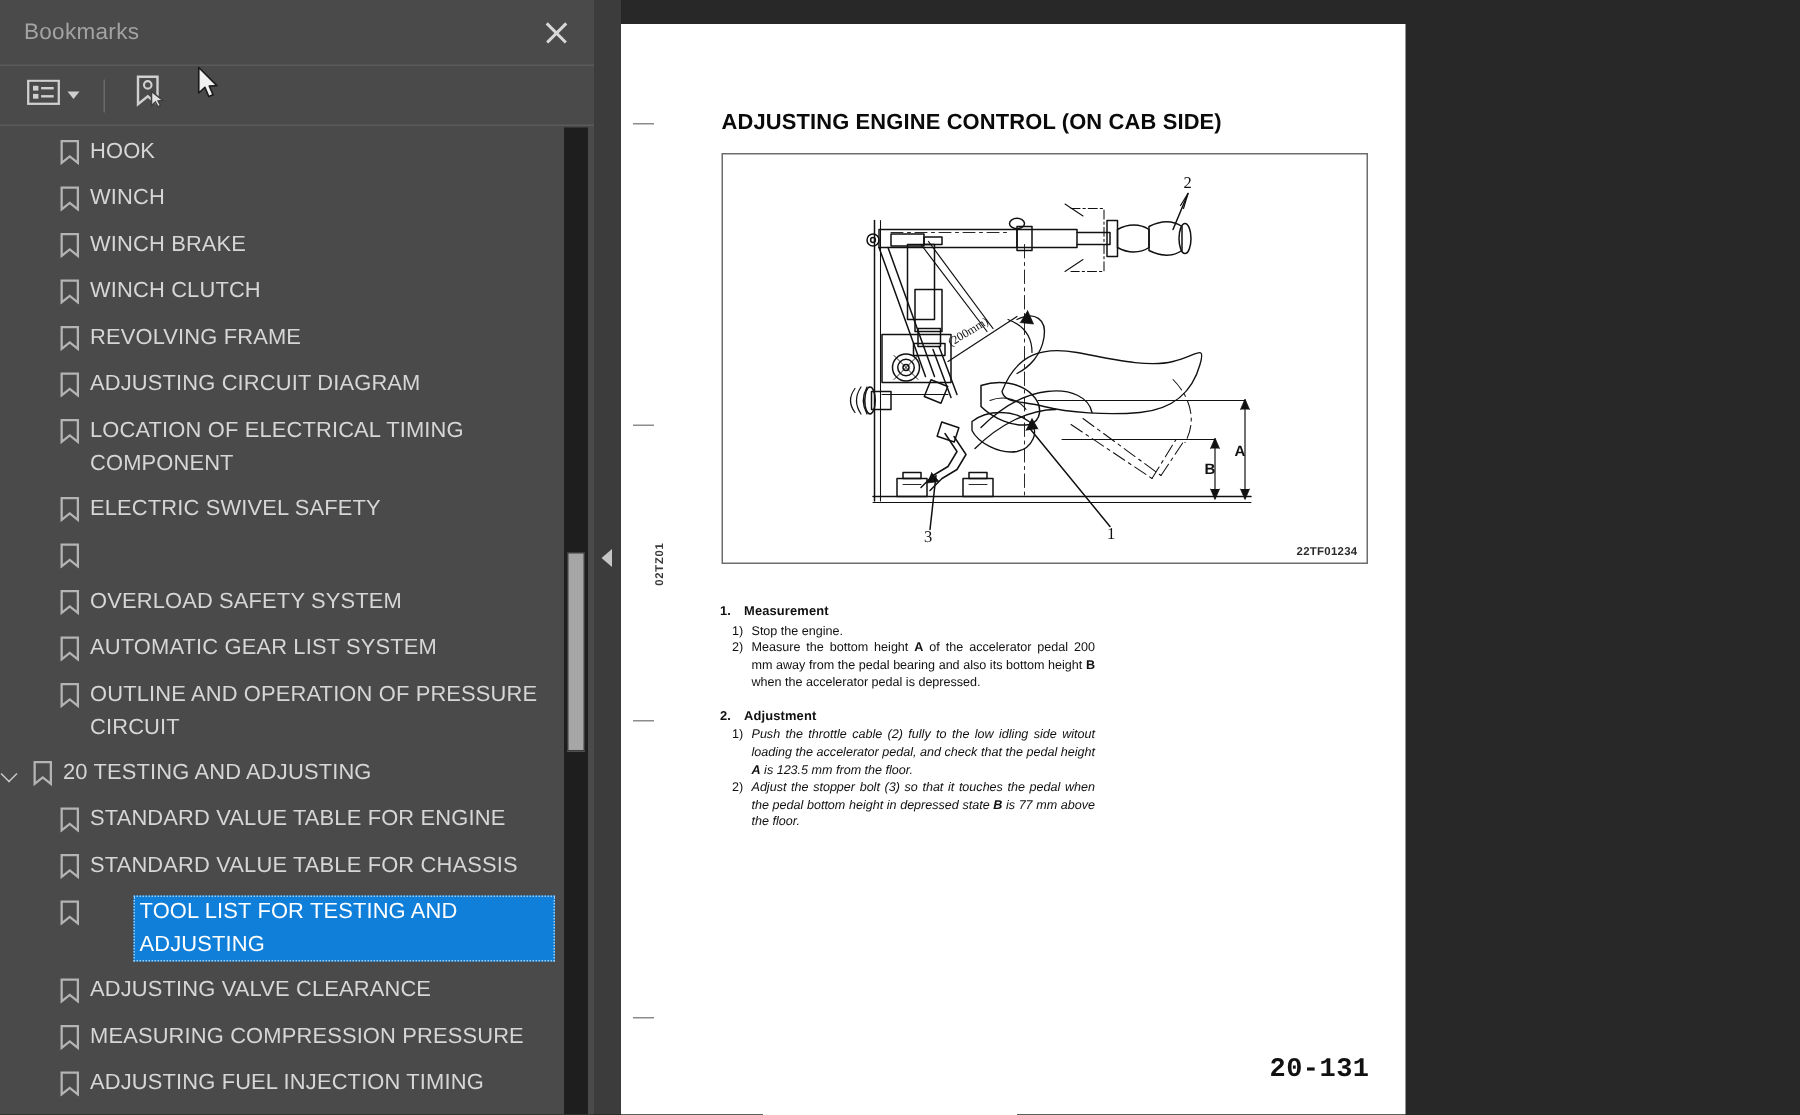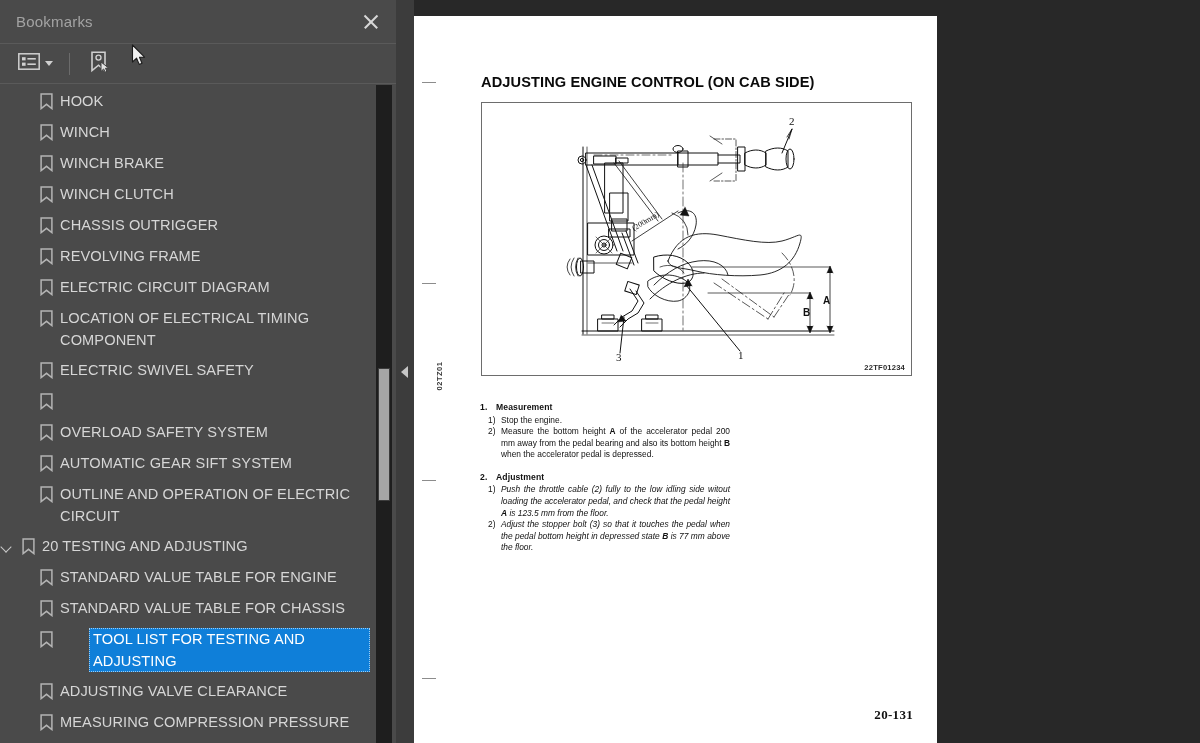--- a/index.html
+++ b/index.html
@@ -176,22 +176,22 @@
   }
   .sec-head .num { flex: 0 0 16px; }
   .step { display: flex; font-size: 8.4px; line-height: 11.6px; letter-spacing: 0; }
   .step .sn { flex: 0 0 21px; padding-left: 8px; }
   .step .st { flex: 1 1 auto; text-align: justify; }
   .step .st b { font-weight: 700; }
   .sec.adj .step .st { text-align: justify; font-style: italic; }
 
   #page-number {
     position: absolute; right: 24px; bottom: 36px;
-    font-family: Liberation Serif, serif;
-    font-size: 13px; font-weight: 700; color: #111; letter-spacing: .3px;
+    font-family: Liberation Mono, monospace;
+    font-size: 18px; font-weight: 700; color: #111; letter-spacing: .3px;
   }
 
   
   #cursor { position: absolute; left: 131px; top: 44px; width: 16px; height: 24px; pointer-events: none; }
 </style>
 </head>
 <body>
 
 <div id="app">
 
@@ -265,39 +265,30 @@
             </div>
             <div class="bm-label">WINCH CLUTCH</div>
           </div>
           <div class="bm-row">
             <div class="bm-indent"></div>
             <div class="bm-icon">
               <svg width="13" height="17" viewBox="0 0 13 17">
                 <path d="M1.1 1 H11.9 V15.6 L6.5 11.3 L1.1 15.6 Z" fill="none" stroke="#b4b4b4" stroke-width="1.5"></path>
               </svg>
             </div>
-            <div class="bm-label">CHASSIS OUTRIGGER</div>
-          </div>
-          <div class="bm-row">
-            <div class="bm-indent"></div>
-            <div class="bm-icon">
-              <svg width="13" height="17" viewBox="0 0 13 17">
-                <path d="M1.1 1 H11.9 V15.6 L6.5 11.3 L1.1 15.6 Z" fill="none" stroke="#b4b4b4" stroke-width="1.5"></path>
-              </svg>
-            </div>
             <div class="bm-label">REVOLVING FRAME</div>
           </div>
           <div class="bm-row">
             <div class="bm-indent"></div>
             <div class="bm-icon">
               <svg width="13" height="17" viewBox="0 0 13 17">
                 <path d="M1.1 1 H11.9 V15.6 L6.5 11.3 L1.1 15.6 Z" fill="none" stroke="#b4b4b4" stroke-width="1.5"></path>
               </svg>
             </div>
-            <div class="bm-label">ELECTRIC CIRCUIT DIAGRAM</div>
+            <div class="bm-label">ADJUSTING CIRCUIT DIAGRAM</div>
           </div>
           <div class="bm-row">
             <div class="bm-indent"></div>
             <div class="bm-icon">
               <svg width="13" height="17" viewBox="0 0 13 17">
                 <path d="M1.1 1 H11.9 V15.6 L6.5 11.3 L1.1 15.6 Z" fill="none" stroke="#b4b4b4" stroke-width="1.5"></path>
               </svg>
             </div>
             <div class="bm-label">LOCATION OF ELECTRICAL TIMING COMPONENT</div>
           </div>
@@ -327,30 +318,30 @@
             </div>
             <div class="bm-label">OVERLOAD SAFETY SYSTEM</div>
           </div>
           <div class="bm-row">
             <div class="bm-indent"></div>
             <div class="bm-icon">
               <svg width="13" height="17" viewBox="0 0 13 17">
                 <path d="M1.1 1 H11.9 V15.6 L6.5 11.3 L1.1 15.6 Z" fill="none" stroke="#b4b4b4" stroke-width="1.5"></path>
               </svg>
             </div>
-            <div class="bm-label">AUTOMATIC GEAR SIFT SYSTEM</div>
-          </div>
-          <div class="bm-row">
-            <div class="bm-indent"></div>
-            <div class="bm-icon">
-              <svg width="13" height="17" viewBox="0 0 13 17">
-                <path d="M1.1 1 H11.9 V15.6 L6.5 11.3 L1.1 15.6 Z" fill="none" stroke="#b4b4b4" stroke-width="1.5"></path>
-              </svg>
-            </div>
-            <div class="bm-label">OUTLINE AND OPERATION OF ELECTRIC CIRCUIT</div>
+            <div class="bm-label">AUTOMATIC GEAR LIST SYSTEM</div>
+          </div>
+          <div class="bm-row">
+            <div class="bm-indent"></div>
+            <div class="bm-icon">
+              <svg width="13" height="17" viewBox="0 0 13 17">
+                <path d="M1.1 1 H11.9 V15.6 L6.5 11.3 L1.1 15.6 Z" fill="none" stroke="#b4b4b4" stroke-width="1.5"></path>
+              </svg>
+            </div>
+            <div class="bm-label">OUTLINE AND OPERATION OF PRESSURE CIRCUIT</div>
           </div>
           <div class="bm-row">
             <div class="bm-indent lvl0">
               <span class="chev"></span>
             </div>
             <div class="bm-icon">
               <svg width="13" height="17" viewBox="0 0 13 17">
                 <path d="M1.1 1 H11.9 V15.6 L6.5 11.3 L1.1 15.6 Z" fill="none" stroke="#b4b4b4" stroke-width="1.5"></path>
               </svg>
             </div>

